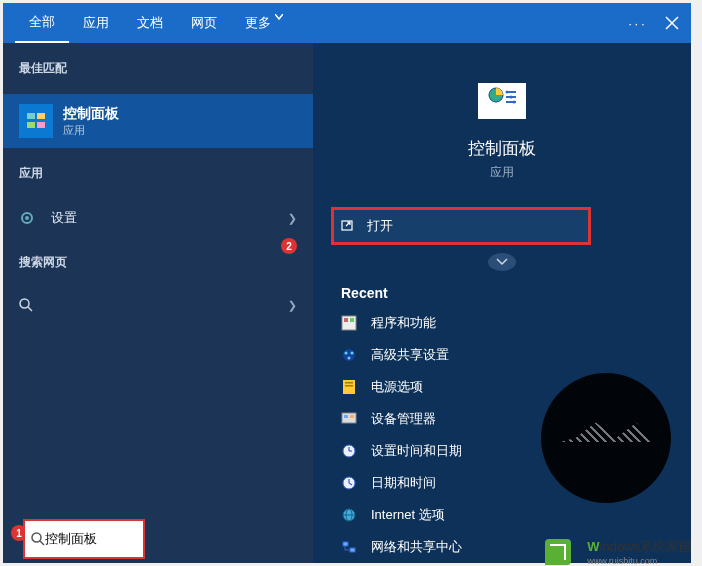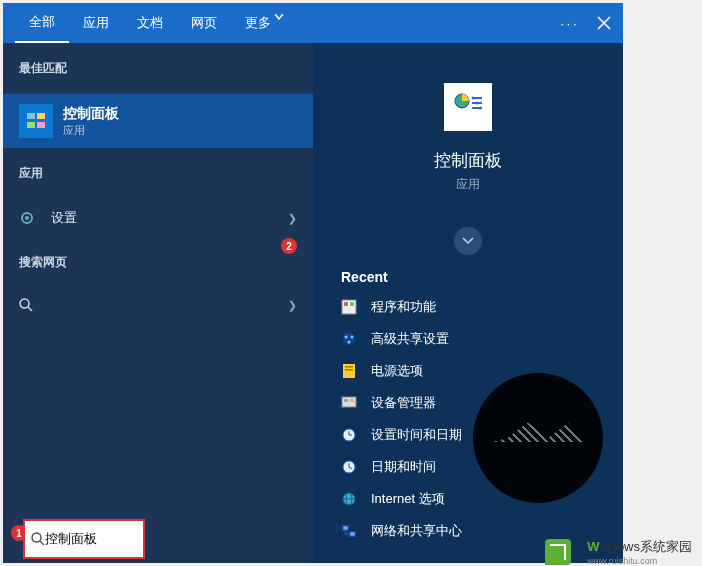--- a/index.html
+++ b/index.html
@@ -1,17 +1,17 @@
 <!DOCTYPE html>
 <html><head>
   <meta charset="utf-8">
   <style>
     * { margin: 0; padding: 0; box-sizing: border-box; font-family: "Microsoft YaHei", "Segoe UI", sans-serif; }
     body { width: 702px; height: 566px; background: #f0f0f0; position: relative; overflow: hidden; }
-    .search-panel { width: 620px; height: 560px; margin: 3px; background: #fdba74; display: flex; flex-direction: column; position: relative; }
+    .search-panel { width: 688px; height: 560px; margin: 3px; background: #fdba74; display: flex; flex-direction: column; position: relative; }
     .top-tabs { height: 40px; background: #1b6cc9; display: flex; align-items: center; padding: 0 12px; color: #fff; font-size: 13px; }
     .tab { padding: 10px 14px; cursor: pointer; position: relative; }
     .tab.active { border-bottom: 3px solid #fff; }
     .tab-more { display: flex; align-items: flex-start; gap: 4px; }
     .top-right { margin-left: auto; display: flex; gap: 18px; align-items: center; }
     .dots { letter-spacing: 2px; }
     .close-x { width: 14px; height: 14px; cursor: pointer; }
     .body { flex: 1; display: flex; overflow: hidden; }
     .left-col { width: 310px; background: #1c3456; display: flex; flex-direction: column; overflow: hidden; position: relative; }
     .section-hdr { padding: 17px 16px; color: #cdd7e5; font-size: 12px; font-weight: bold; }
@@ -143,20 +143,29 @@
             <rect x="22" y="13" width="10" height="2" fill="#36c"></rect>
             <rect x="22" y="18" width="10" height="2" fill="#36c"></rect>
             <circle cx="23" cy="9" r="1.5" fill="#36c"></circle>
             <circle cx="27" cy="14" r="1.5" fill="#36c"></circle>
             <circle cx="30" cy="19" r="1.5" fill="#36c"></circle>
           </svg>
       </div>
       <div class="cp-title">控制面板</div>
       <div class="cp-sub">应用</div>
 
+      <div class="open-row hl">
+        <span>
+          <svg width="14" height="14" viewBox="0 0 14 14">
+              <rect x="1" y="2" width="10" height="9" fill="none" stroke="#fff" stroke-width="1.2"></rect>
+              <path d="M5 7 L9 3 M9 3 H6 M9 3 V6" fill="none" stroke="#fff" stroke-width="1.2"></path>
+            </svg>
+        </span>
+        <span>打开</span>
+      </div>
 
       <div class="down-circle">
         <svg width="12" height="8" viewBox="0 0 12 8">
             <path d="M1 1 L6 6 L11 1" fill="none" stroke="#cdd7e5" stroke-width="1.5"></path>
           </svg>
       </div>
 
       <div class="recent-hdr">Recent</div>
 
       <div class="recent-item">

